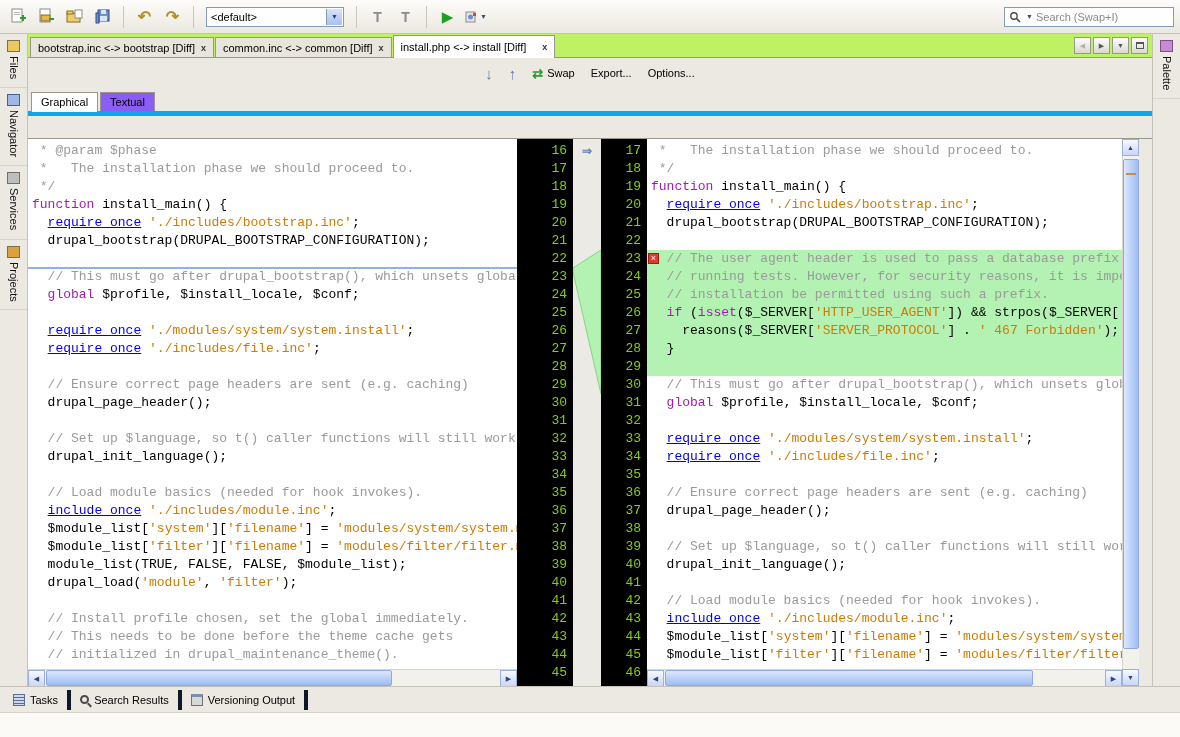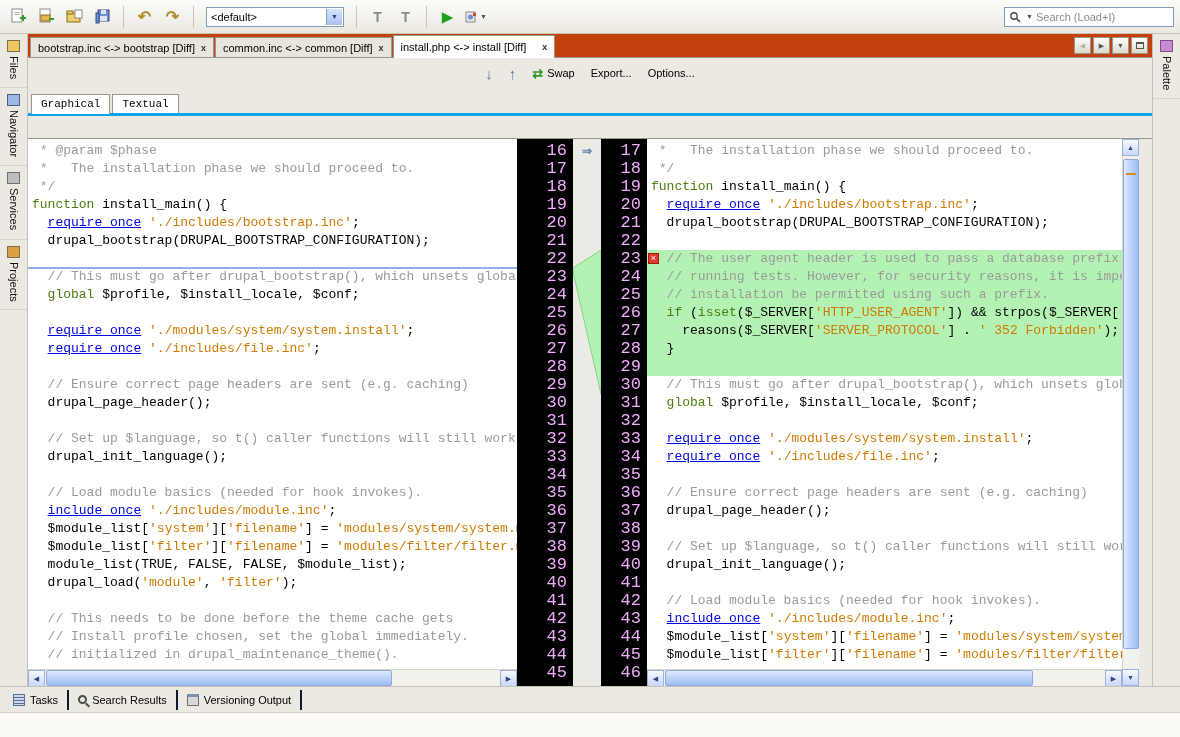--- a/index.html
+++ b/index.html
@@ -37,41 +37,41 @@
   .ico-files { background:#edc75f; }
   .ico-navigator { background:#9db7e8; border-color:#4a618f; }
   .ico-services { background:#bdbdbd; border-color:#6f6f6f; }
   .ico-projects { background:#d9a23f; }
   .ico-palette { background:#c98ad4; border-color:#7d4f86; }
 
   
   .center { position:absolute; left:28px; top:34px; width:1124px; height:652px; background:#ece9e2; }
 
   .tabbar { position:absolute; left:0; right:0; top:0; height:24px; display:flex;
-    align-items:flex-end; background:#c2410c; border-bottom:1px solid #9b968c; padding-left:2px; }
+    align-items:flex-end; background:#bef264; border-bottom:1px solid #9b968c; padding-left:2px; }
   .etab { height:20px; display:flex; align-items:center; gap:6px; padding:0 7px;
     background:#e9e5dd; border:1px solid #9b968c; border-bottom:none; margin-right:1px; white-space:pre; }
   .etab.active { background:#fff; height:23px; margin-bottom:-1px;gap:16px; }
   .etab .close { color:#333; font-size:9px; font-weight:bold; }
   .tabbar-buttons { margin-left:auto; display:flex; gap:2px; padding:0 4px 3px; align-items:center; }
   .sqbtn { width:17px; height:17px; border:1px solid #9b968c;
     background:linear-gradient(#fefefe,#dcd8d0); font-size:7px; display:flex;
     align-items:center; justify-content:center; color:#555; }
   .sqbtn.dis { color:#b5b1a8; }
   .winbox { width:8px; height:7px; border:1px solid #555; border-top-width:2px; }
 
   .difftoolbar { position:absolute; left:0; right:0; top:24px; height:30px;
     background:#ece9e2; display:flex; align-items:center; justify-content:center; gap:4px; }
   .dtbtn { display:flex; align-items:center; gap:4px; padding:3px 6px; }
   .arrow-blue { color:#5b7ab8; font-size:15px; font-weight:bold; }
   .swap-glyph { color:#2f9a2f; font-size:13px; font-weight:bold; }
 
   .viewtabs { position:absolute; left:0; right:0; top:54px; height:28px; display:flex;
-    align-items:flex-end; padding-left:3px; border-bottom:3px solid #0ea5e9; background:#ece9e2;font-family:Liberation Mono, monospace; }
-  .vtab { padding:3px 9px; border:1px solid #9b968c; border-bottom:none; background:#ffffff; margin-right:2px; }
+    align-items:flex-end; padding-left:3px; border-bottom:5px solid #0ea5e9; background:#ece9e2; }
+  .vtab { padding:3px 9px; border:1px solid #9b968c; border-bottom:none; background:#8b5cf6; margin-right:2px; }
   .vtab.active { background:#fff; margin-bottom:-1px; padding-bottom:4px; }
 
   .diffheader { position:absolute; left:0; right:0; top:82px; height:22px;
     background:#ebe8e1; border-bottom:1px solid #b7b3aa; }
   .diffheader .lf  { position:absolute; left:0; width:489px; top:0; bottom:0;
     display:flex; align-items:center; justify-content:flex-end; padding-right:6px; }
   .diffheader .pos { position:absolute; left:489px; width:130px; top:0; bottom:0;
     display:flex; align-items:center; justify-content:center; }
   .diffheader .rf  { position:absolute; left:619px; right:0; top:0; bottom:0;
     display:flex; align-items:center; justify-content:flex-end; padding-right:62px; }
@@ -80,30 +80,30 @@
   .diffbody { position:absolute; left:0; right:0; top:104px; height:548px; border-top:1px solid #9b968c; }
   .pane { position:absolute; top:0; bottom:0; background:#fff; overflow:hidden; }
   #left-pane  { left:0; width:489px; }
   #right-pane { left:619px; width:475px; }
   .codewrap { position:absolute; left:0; right:0; top:0; padding-top:3px; }
   .code-line { height:18px; line-height:18px; font-family:"Liberation Mono", monospace;
     font-size:13px; white-space:pre; position:relative; padding-left:4px; }
   .code-line.hl { background:#b4f2b4; }
   .tok-p { color:#000000; }
   .tok-c { color:#9a9a9a; }
-  .tok-k { color:#4d7c0f; }
+  .tok-k { color:#a21caf; }
   .tok-s { color:#ce7b00; }
   .tok-u { color:#0000e6; text-decoration:underline; }
   .err-mark { position:absolute; left:1px; top:3px; width:11px; height:11px;
     background:#e23a2e; border:1px solid #9e1c12; color:#fff; font-size:9px;
     line-height:9px; text-align:center; font-family:"Liberation Sans",sans-serif; }
   .ins-line { position:absolute; left:0; right:0; top:128px; height:2px; background:#8fb0e8; }
 
-  .gutter { position:absolute; top:0; bottom:0; background:#000; color:#f0abfc;
-    font-family:"Liberation Mono", monospace; font-size:17px; padding-top:3px; }
+  .gutter { position:absolute; top:0; bottom:0; background:#000; color:#84cc16;
+    font-family:"Liberation Mono", monospace; font-size:13px; padding-top:3px; }
   #left-gutter  { left:489px; width:56px; }
   #right-gutter { left:573px; width:46px; }
   .gutter-line { height:18px; line-height:18px; text-align:right; padding-right:6px; }
 
   .strip { position:absolute; left:545px; width:28px; top:0; bottom:0; background:#eceae4; }
   .strip-arrow { position:absolute; top:3px; left:0; right:0; height:18px; line-height:18px;
     text-align:center; color:#6080b0; font-size:12px; font-weight:bold; }
 
   
   .hscroll { position:absolute; left:0; right:0; bottom:0; height:17px; background:#f3f1ec;
@@ -116,21 +116,21 @@
   .vscroll { position:absolute; left:1094px; width:17px; top:0; bottom:0; background:#f3f1ec;
     border-left:1px solid #d8d4cc; }
   .vthumb { position:absolute; left:0; width:16px; top:20px; height:490px;
     background:linear-gradient(90deg,#dce8ff,#9ebcf4); border:1px solid #90a8e0; border-radius:2px; }
   .vmark { position:absolute; left:3px; width:10px; height:2px; top:34px; background:#d88c28; }
   .sb-filler { position:absolute; left:1111px; right:0; top:0; bottom:0; background:#ece9e2; }
 
   
   .bottombar { position:absolute; left:0; right:0; top:686px; height:26px; background:#ece9e2;
     border-top:1px solid #c6c2b8; display:flex; align-items:center; padding-left:4px; }
-  .btab { display:flex; align-items:center; gap:5px; padding:3px 9px; border-right:2px solid #0f172a; height:20px; }
+  .btab { display:flex; align-items:center; gap:5px; padding:3px 9px; border-right:4px solid #0f172a; height:20px; }
   .bico { width:12px; height:12px; }
   .bico-tasks { background:#cfd8ea; border:1px solid #5a6d96;
     background-image:repeating-linear-gradient(#cfd8ea 0 2px,#5a6d96 2px 3px); }
   .bico-search-results { border:2px solid #4a4a4a; border-radius:50%; width:9px; height:9px; position:relative; }
   .bico-search-results::after { content:""; position:absolute; width:5px; height:2px;
     background:#4a4a4a; transform:rotate(45deg); left:5px; top:7px; }
   .bico-versioning-output { background:#d8d8d8; border:1px solid #707070; border-top:3px solid #7d8faf; }
   .statusstrip { position:absolute; left:0; right:0; top:712px; bottom:0;
     background:#fbfaf7; border-top:1px solid #d5d1c8; }
 
@@ -203,21 +203,21 @@
           <rect x="9" y="3" width="3" height="3" fill="#d04a3a"></rect>
         </svg>
       <span class="dd-arrow">▼</span>
     </div>
     <div class="searchbox">
       <svg width="12" height="12" viewBox="0 0 12 12">
           <circle cx="5" cy="5" r="3.2" fill="none" stroke="#4a4a4a" stroke-width="1.4"></circle>
           <line x1="7.5" y1="7.5" x2="11" y2="11" stroke="#4a4a4a" stroke-width="1.6"></line>
         </svg>
       <span class="dd-arrow">▼</span>
-      <span>Search (Load+I)</span>
+      <span>Search (Swap+I)</span>
     </div>
   </div>
 
   <div class="dock leftd" id="left-dock">
       <div class="dock-tab">
         <div class="dock-ico ico-files"></div>
         <span class="vlabel">Files</span>
       </div>
       <div class="dock-tab">
         <div class="dock-ico ico-navigator"></div>
@@ -312,22 +312,22 @@
             <div class="code-line"><span class="tok-c">  // Set up $language, so t() caller functions will still work.</span></div>
             <div class="code-line"><span class="tok-p">  drupal_init_language();</span></div>
             <div class="code-line"></div>
             <div class="code-line"><span class="tok-c">  // Load module basics (needed for hook invokes).</span></div>
             <div class="code-line"><span class="tok-p">  </span><span class="tok-u">include_once</span><span class="tok-p"> </span><span class="tok-s">'./includes/module.inc'</span><span class="tok-p">;</span></div>
             <div class="code-line"><span class="tok-p">  $module_list[</span><span class="tok-s">'system'</span><span class="tok-p">][</span><span class="tok-s">'filename'</span><span class="tok-p">] = </span><span class="tok-s">'modules/system/system.module'</span></div>
             <div class="code-line"><span class="tok-p">  $module_list[</span><span class="tok-s">'filter'</span><span class="tok-p">][</span><span class="tok-s">'filename'</span><span class="tok-p">] = </span><span class="tok-s">'modules/filter/filter.module'</span></div>
             <div class="code-line"><span class="tok-p">  module_list(TRUE, FALSE, FALSE, $module_list);</span></div>
             <div class="code-line"><span class="tok-p">  drupal_load(</span><span class="tok-s">'module'</span><span class="tok-p">, </span><span class="tok-s">'filter'</span><span class="tok-p">);</span></div>
             <div class="code-line"></div>
+            <div class="code-line"><span class="tok-c">  // Install profile chosen, set the global immediately.</span></div>
             <div class="code-line"><span class="tok-c">  // This needs to be done before the theme cache gets</span></div>
-            <div class="code-line"><span class="tok-c">  // Install profile chosen, set the global immediately.</span></div>
             <div class="code-line"><span class="tok-c">  // initialized in drupal_maintenance_theme().</span></div>
           </div>
         <div class="ins-line"></div>
         <div class="hscroll">
           <div class="sbtn" style="left:0;">◀</div>
           <div class="hthumb" style="left:18px; width:346px;"></div>
           <div class="sbtn" style="right:0;">▶</div>
         </div>
       </div>
 
@@ -409,21 +409,21 @@
             <div class="code-line"><span class="tok-c"> *   The installation phase we should proceed to.</span></div>
             <div class="code-line"><span class="tok-c"> */</span></div>
             <div class="code-line"><span class="tok-k">function</span><span class="tok-p"> install_main() {</span></div>
             <div class="code-line"><span class="tok-p">  </span><span class="tok-u">require_once</span><span class="tok-p"> </span><span class="tok-s">'./includes/bootstrap.inc'</span><span class="tok-p">;</span></div>
             <div class="code-line"><span class="tok-p">  drupal_bootstrap(DRUPAL_BOOTSTRAP_CONFIGURATION);</span></div>
             <div class="code-line"></div>
             <div class="code-line hl"><span class="tok-c">  // The user agent header is used to pass a database prefix in the request when</span><span class="err-mark">×</span></div>
             <div class="code-line hl"><span class="tok-c">  // running tests. However, for security reasons, it is imperative that no</span></div>
             <div class="code-line hl"><span class="tok-c">  // installation be permitted using such a prefix.</span></div>
             <div class="code-line hl"><span class="tok-p">  </span><span class="tok-k">if</span><span class="tok-p"> (</span><span class="tok-k">isset</span><span class="tok-p">($_SERVER[</span><span class="tok-s">'HTTP_USER_AGENT'</span><span class="tok-p">]) &amp;&amp; strpos($_SERVER[</span><span class="tok-s">'HTTP_USER_AGENT'</span></div>
-            <div class="code-line hl"><span class="tok-p">    reasons($_SERVER[</span><span class="tok-s">'SERVER_PROTOCOL'</span><span class="tok-p">] . </span><span class="tok-s">' 352 Forbidden'</span><span class="tok-p">);</span></div>
+            <div class="code-line hl"><span class="tok-p">    reasons($_SERVER[</span><span class="tok-s">'SERVER_PROTOCOL'</span><span class="tok-p">] . </span><span class="tok-s">' 467 Forbidden'</span><span class="tok-p">);</span></div>
             <div class="code-line hl"><span class="tok-p">  }</span></div>
             <div class="code-line hl"></div>
             <div class="code-line"><span class="tok-c">  // This must go after drupal_bootstrap(), which unsets globals!</span></div>
             <div class="code-line"><span class="tok-p">  </span><span class="tok-k">global</span><span class="tok-p"> $profile, $install_locale, $conf;</span></div>
             <div class="code-line"></div>
             <div class="code-line"><span class="tok-p">  </span><span class="tok-u">require_once</span><span class="tok-p"> </span><span class="tok-s">'./modules/system/system.install'</span><span class="tok-p">;</span></div>
             <div class="code-line"><span class="tok-p">  </span><span class="tok-u">require_once</span><span class="tok-p"> </span><span class="tok-s">'./includes/file.inc'</span><span class="tok-p">;</span></div>
             <div class="code-line"></div>
             <div class="code-line"><span class="tok-c">  // Ensure correct page headers are sent (e.g. caching)</span></div>
             <div class="code-line"><span class="tok-p">  drupal_page_header();</span></div>

